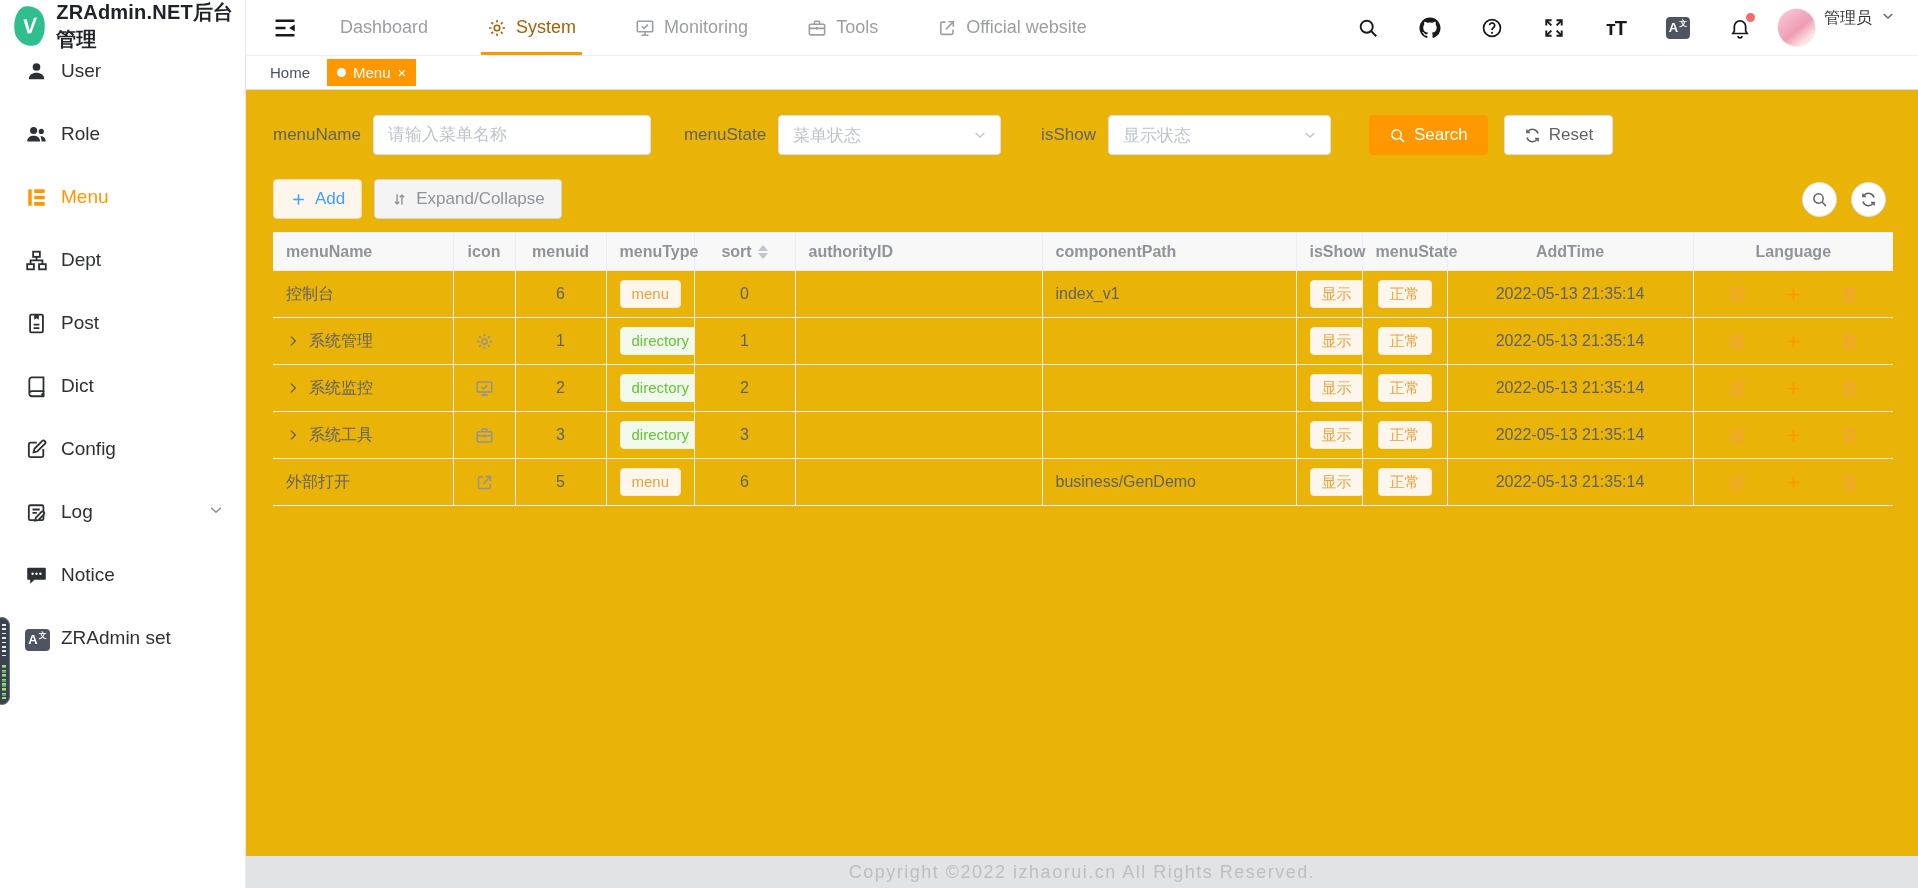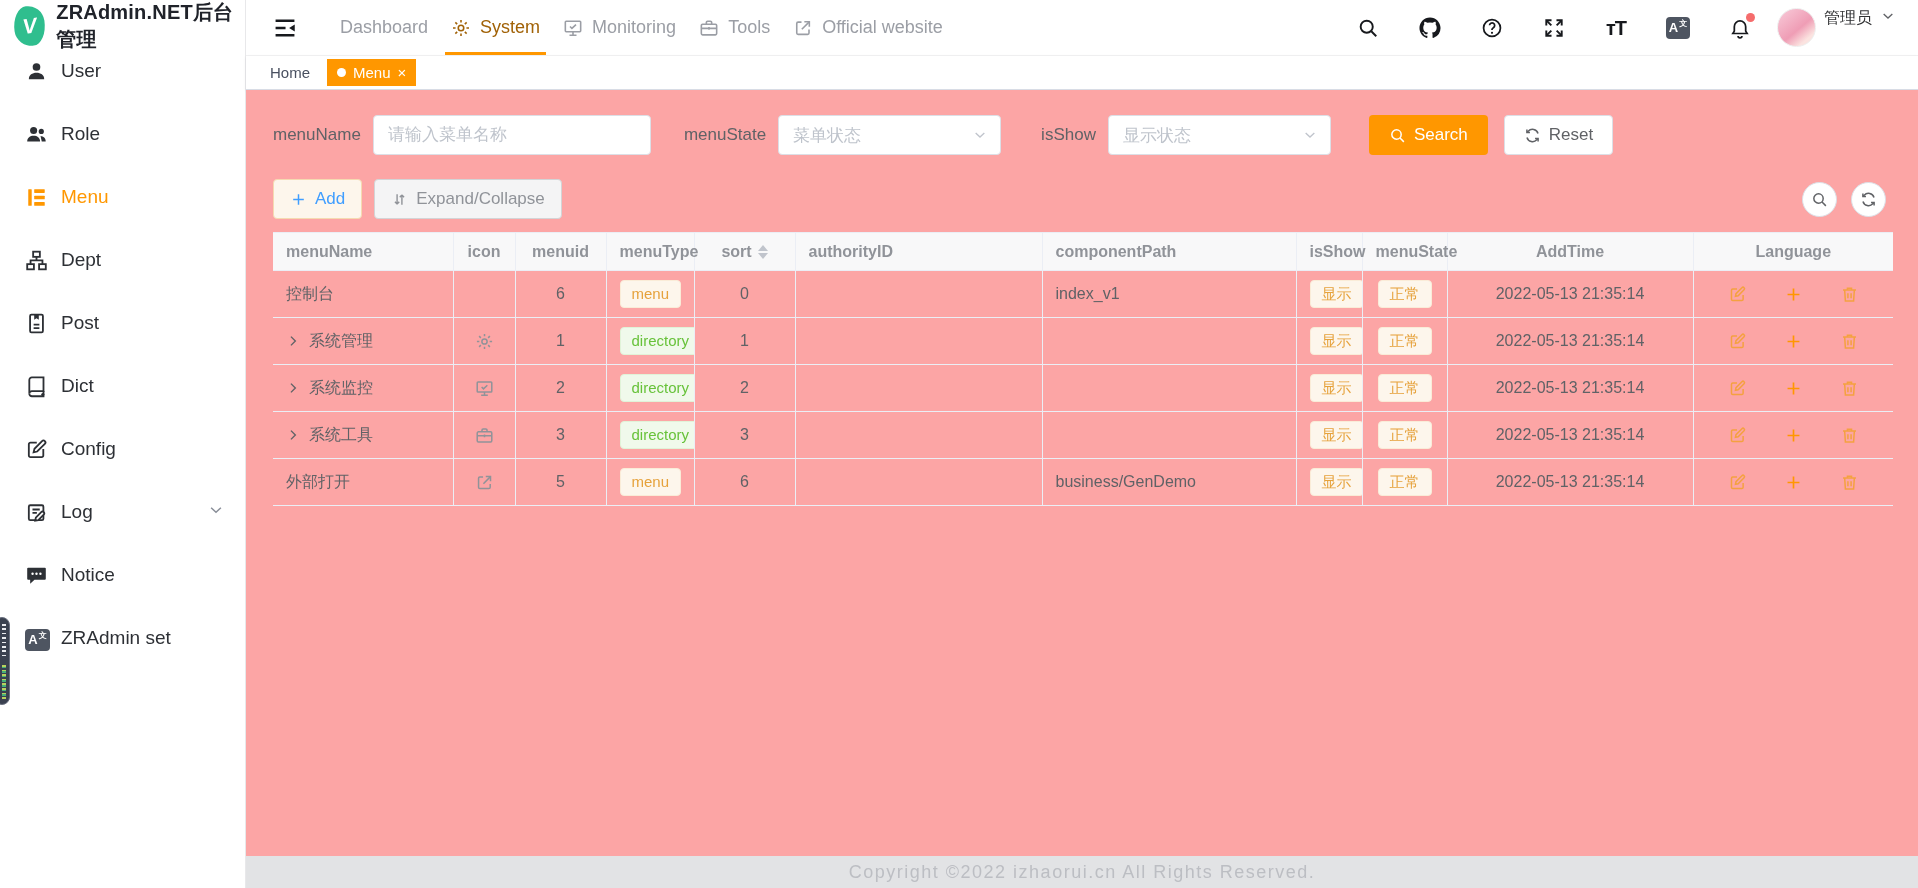--- a/index.html
+++ b/index.html
@@ -27,21 +27,21 @@
   .ext-stripes-top { height:44%; background:repeating-linear-gradient(180deg, #e8eaee 0 1.6px, transparent 1.6px 4.4px); }
   .ext-stripes-bottom { height:46%; background:repeating-linear-gradient(180deg, #b9d25e 0 1.6px, #44b07a 1.6px 3.2px, transparent 3.2px 4.6px); }
 
   
   .main { flex:1; display:flex; flex-direction:column; min-width:0; }
 
   
   .header { height:56px; background:#fff; display:flex; align-items:center; padding:0 22px 0 26px; border-bottom:1px solid #f2f2f3; }
   .collapse-btn { width:26px; height:26px; color:#17191d; cursor:pointer; }
   .collapse-btn svg { width:26px; height:26px; }
-  .nav-tabs { display:flex; margin-left:42px; gap:23px; height:100%; }
+  .nav-tabs { display:flex; margin-left:42px; gap:59px; height:100%; }
   .nav-item { display:flex; align-items:center; gap:9px; color:#9b9ea5; font-size:18px; cursor:pointer; position:relative; height:100%; }
   .nav-item .n-icon, .nav-item .n-icon svg { width:20px; height:20px; }
   .nav-item.active { color:#a16207; }
   .nav-item.active::after { content:""; position:absolute; left:-6px; right:-6px; bottom:0; height:3px; background:#ff9700; }
   .header-right { margin-left:auto; display:flex; align-items:center; gap:23px; }
   .tool-btn { width:24px; height:24px; color:#17191d; cursor:pointer; position:relative; display:flex; align-items:center; justify-content:center; }
   .tool-btn svg { width:22px; height:22px; }
   .txt-icon { font-size:20px; font-weight:600; color:#17191d; line-height:1; letter-spacing:-1px; }
   .trans-icon { display:inline-flex; align-items:center; justify-content:center; width:25px; height:22px; border-radius:4px; background:#4e5561; color:#fff; font-size:13px; font-weight:bold; }
   .trans-icon i { font-style:normal; font-size:8px; margin-left:1px; transform:translateY(-4px); }
@@ -52,21 +52,21 @@
   .user-box .chev, .user-box .chev svg { width:16px; height:16px; color:#606266; }
 
   
   .tags-bar { height:34px; background:#fff; border-bottom:1px solid #d8dce5; box-shadow:0 1px 3px rgba(0,21,41,.08); display:flex; align-items:center; gap:15px; padding-left:22px; }
   .tag-home { font-size:15px; color:#495060; cursor:pointer; padding:4px 2px; }
   .tag-view-active { display:flex; align-items:center; gap:7px; background:#ff9700; color:#fff; font-size:15px; padding:5px 10px; cursor:pointer; }
   .tag-view-active .dot { width:9px; height:9px; border-radius:50%; background:#fff; }
   .tag-view-active .close { font-size:15px; line-height:1; cursor:pointer; }
 
   
-  .content { flex:1; background:#fca5a5; padding:25px 32px 0 27px; overflow:hidden; }
+  .content { flex:1; background:#eab308; padding:25px 32px 0 27px; overflow:hidden; }
 
   .filter-row { display:flex; align-items:center; }
   .form-label { font-size:17px; color:#606266; margin-right:12px; white-space:nowrap; }
   .text-input { width:278px; height:40px; border:1px solid #dcdfe6; border-radius:4px; padding:0 14px; font-size:17px; color:#606266; font-family:inherit; outline:none; }
   .text-input::placeholder { color:#bfc4cc; }
   .select-box { width:223px; height:40px; border:1px solid #dcdfe6; border-radius:4px; padding:0 12px 0 14px; font-size:17px; color:#bfc4cc; display:flex; align-items:center; justify-content:space-between; cursor:pointer; background:#fff; }
   .select-box .chev, .select-box .chev svg { width:16px; height:16px; color:#c0c4cc; }
   .gap-a { width:33px; } .gap-b { width:40px; } .gap-c { width:38px; }
   .btn { height:40px; border-radius:4px; display:inline-flex; align-items:center; gap:8px; font-size:17px; padding:0 19px; cursor:pointer; border:1px solid transparent; white-space:nowrap; }
   .btn svg { width:17px; height:17px; }

